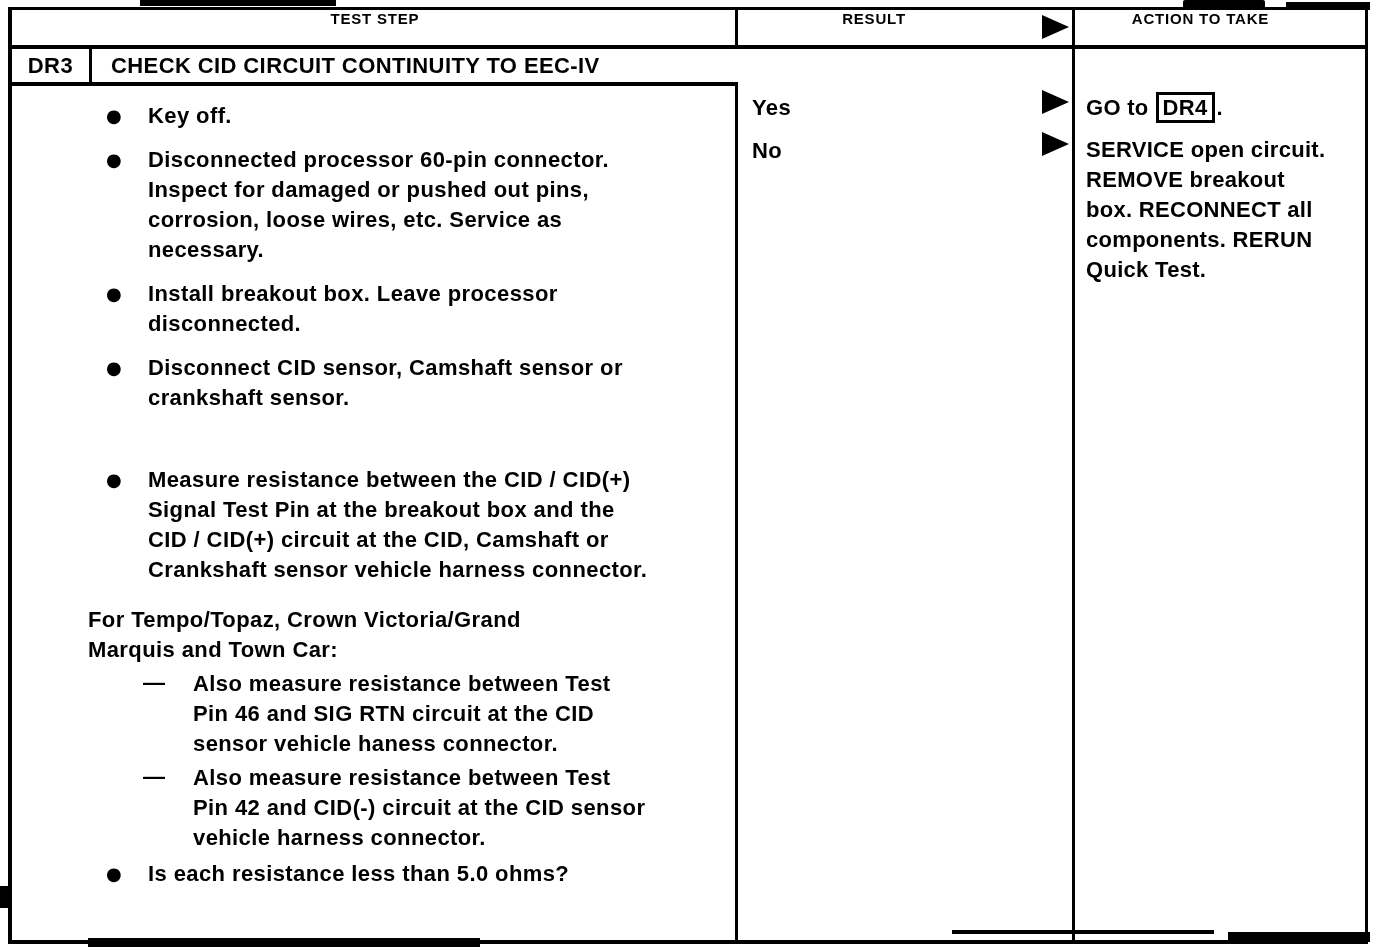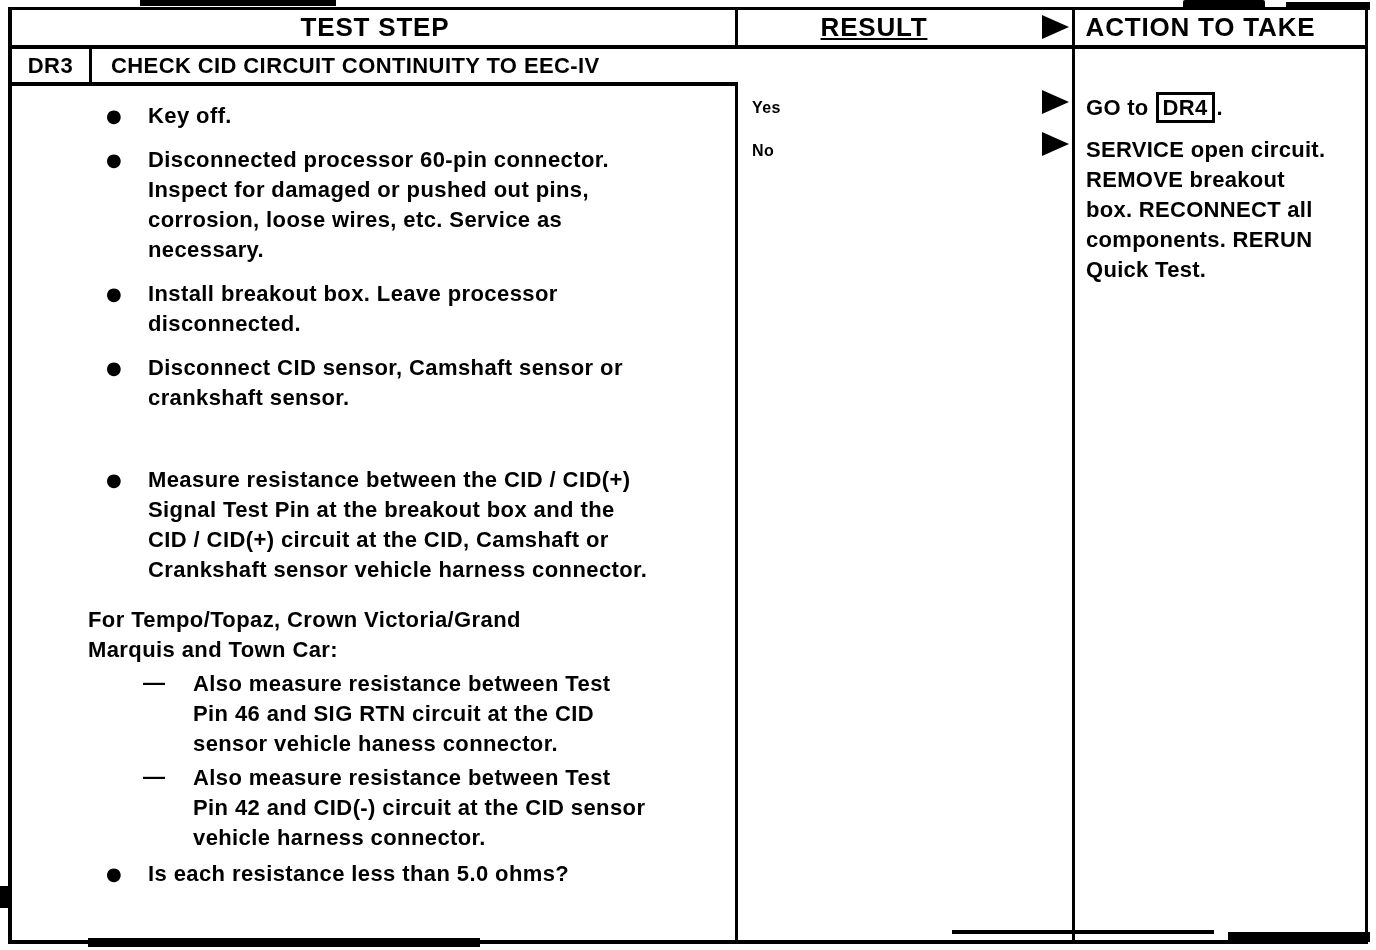--- a/index.html
+++ b/index.html
@@ -26,25 +26,25 @@
   .vline-1 { left:723px; }
   .vline-2 { left:1060px; }
 
   
   .header-row {
     position:absolute; top:0; left:0; right:0; height:35px;
     border-bottom:4px solid #000;
     display:flex;
   }
   .hcell {
-    display:flex; align-items:center; justify-content:center;
-    font-size:26px; letter-spacing:0.8px;
+    display:flex; justify-content:center;
+    font-size:15px; letter-spacing:0.8px;
   }
   .hcell-test   { width:726px; }
-  .hcell-result { width:298px; position:relative; padding-right:26px; box-sizing:border-box;text-decoration:underline; }
+  .hcell-result { width:298px; position:relative; padding-right:26px; box-sizing:border-box; }
   .hcell-action { flex:1; }
 
   
   .tri {
     width:0; height:0;
     border-style:solid;
     border-width:12px 0 12px 27px;
     border-color:transparent transparent transparent #000;
     position:absolute;
   }
@@ -81,21 +81,21 @@
   .ts-bullet  { padding-left:136px; }
   .ts-bullet .ts-marker {
     position:absolute; left:94px; top:0;
     font-family:"DejaVu Sans",sans-serif; font-size:18px;
   }
   .ts-dash { padding-left:181px; }
   .ts-dash .ts-marker { position:absolute; left:131px; top:-1px; font-size:22px; }
   .ts-heading { padding-left:76px; }
 
   
-  .result-label { position:absolute; left:740px; font-size:16px; line-height:26px; letter-spacing:0.4px; }
+  .result-label { position:absolute; left:740px; font-size:22px; line-height:26px; letter-spacing:0.4px; }
   .rl-yes { top:85px; }
   .rl-no  { top:128px; }
 
   .action {
     position:absolute; left:1074px; width:276px;
     font-size:22px; line-height:30px; letter-spacing:0.3px;
   }
   .action-go { top:82px; }
   .action-no { top:125px; }
   .action .pre { white-space:pre-line; display:block; }

